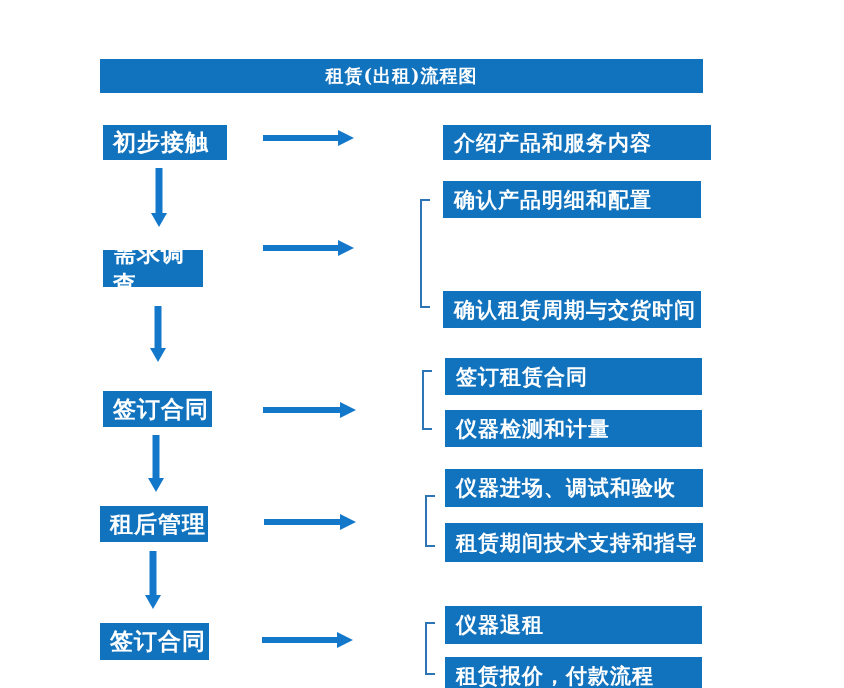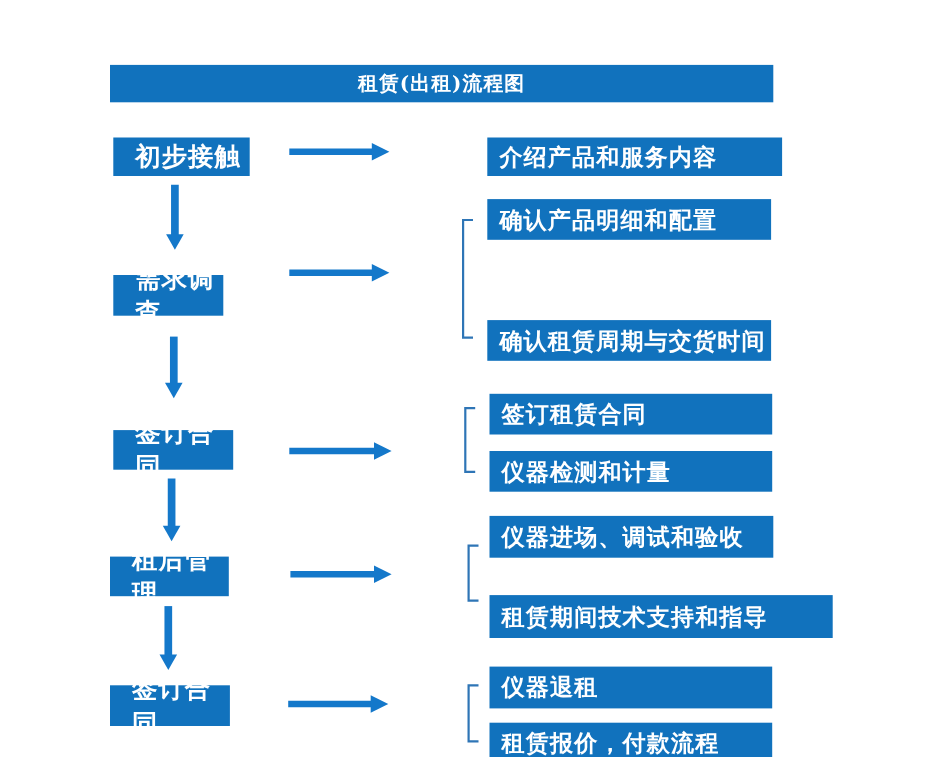--- a/index.html
+++ b/index.html
@@ -36,21 +36,21 @@
     position: absolute;
     background: var(--box);
     color: var(--box-text);
     font-weight: bold;
     display: flex;
     align-items: center;
   }
   .stage {
     font-size: 23px;
     letter-spacing: 1px;
-    padding-left: 20px;
+    padding-left: 10px;
   }
   .detail {
     font-size: 21px;
     letter-spacing: 1px;
     padding-left: 11px;
   }
   .overlay {
     position: absolute;
     left: 0; top: 0;
     pointer-events: none;
@@ -75,21 +75,21 @@
 
   <div class="box detail" style="left:443px;top:77px;width:268px;height:35px">介绍产品和服务内容</div>
 
   <div class="box detail" style="left:443px;top:133px;width:258px;height:37px">确认产品明细和配置</div>
   <div class="box detail" style="left:443px;top:243px;width:258px;height:37px">确认租赁周期与交货时间</div>
 
   <div class="box detail" style="left:445px;top:310px;width:257px;height:37px">签订租赁合同</div>
   <div class="box detail" style="left:445px;top:362px;width:257px;height:37px">仪器检测和计量</div>
 
   <div class="box detail" style="left:445px;top:421px;width:258px;height:38px">仪器进场、调试和验收</div>
-  <div class="box detail" style="left:445px;top:493px;width:312px;height:39px">租赁期间技术支持和指导</div>
+  <div class="box detail" style="left:445px;top:475px;width:258px;height:39px">租赁期间技术支持和指导</div>
 
   <div class="box detail" style="left:445px;top:558px;width:257px;height:38px">仪器退租</div>
   <div class="box detail" style="left:445px;top:609px;width:257px;height:37px">租赁报价，付款流程</div>
 
   <svg class="overlay" width="844" height="688" viewBox="0 0 844 688">
 
     <g>
       <line class="arrow-shaft-h" x1="263" y1="90" x2="339" y2="90"></line>
       <polygon class="arrow-head" points="338,82 338,98 354,90"></polygon>
     </g>

